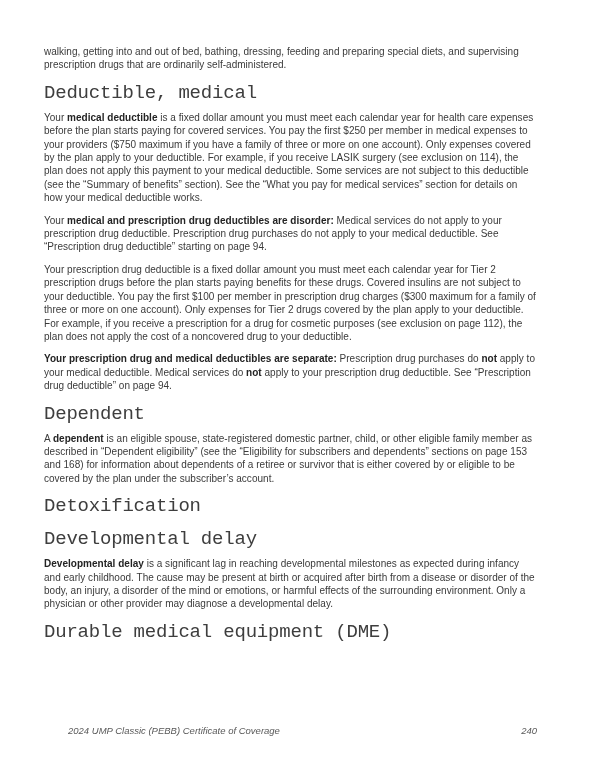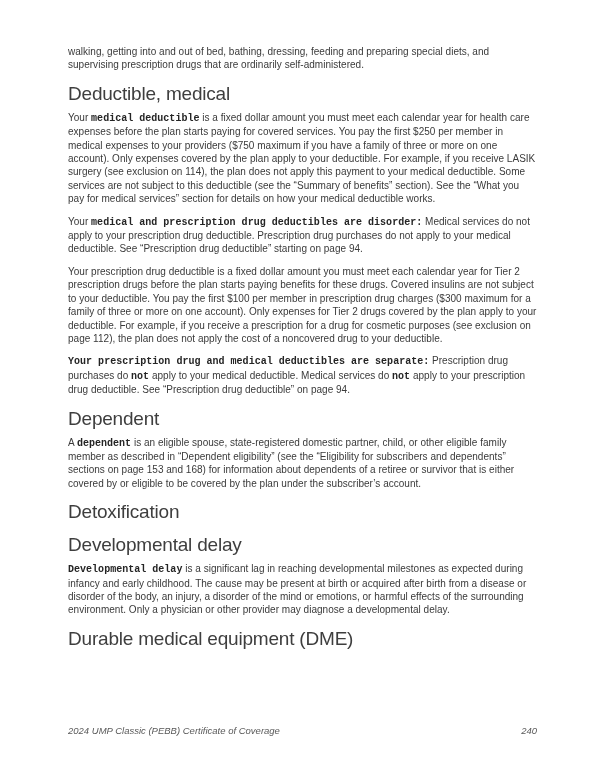--- a/index.html
+++ b/index.html
@@ -8,42 +8,42 @@
     background: #ffffff;
   }
   .page {
     position: relative;
     width: 600px;
     height: 776px;
     box-sizing: border-box;
     background: #ffffff;
     font-family: "Liberation Sans", "DejaVu Sans", sans-serif;
     color: #3a3a3a;
-    padding: 45px 63px 0 68px;
+    padding: 45px 63px 0 44px;
     overflow: hidden;
   }
   p.body-text {
     font-size: 10px;
     line-height: 13.4px;
     margin: 0 0 9px 0;
     letter-spacing: 0.02px;
     color: #3a3a3a;
   }
   p.body-text b {
     color: #242424;
     font-weight: bold;
-    font-family: Liberation Mono, monospace;
   }
   h1.section-heading {
     font-size: 19px;
     font-weight: 300;
     line-height: 23px;
     color: #3e3e3e;
     letter-spacing: -0.2px;
     margin: 10px 0 6px 0;
+    font-family: Liberation Mono, monospace;
   }
   .page-footer {
     position: absolute;
     left: 68px;
     right: 63px;
     top: 725px;
     display: flex;
     justify-content: space-between;
     align-items: flex-end;
     font-size: 9.5px;

